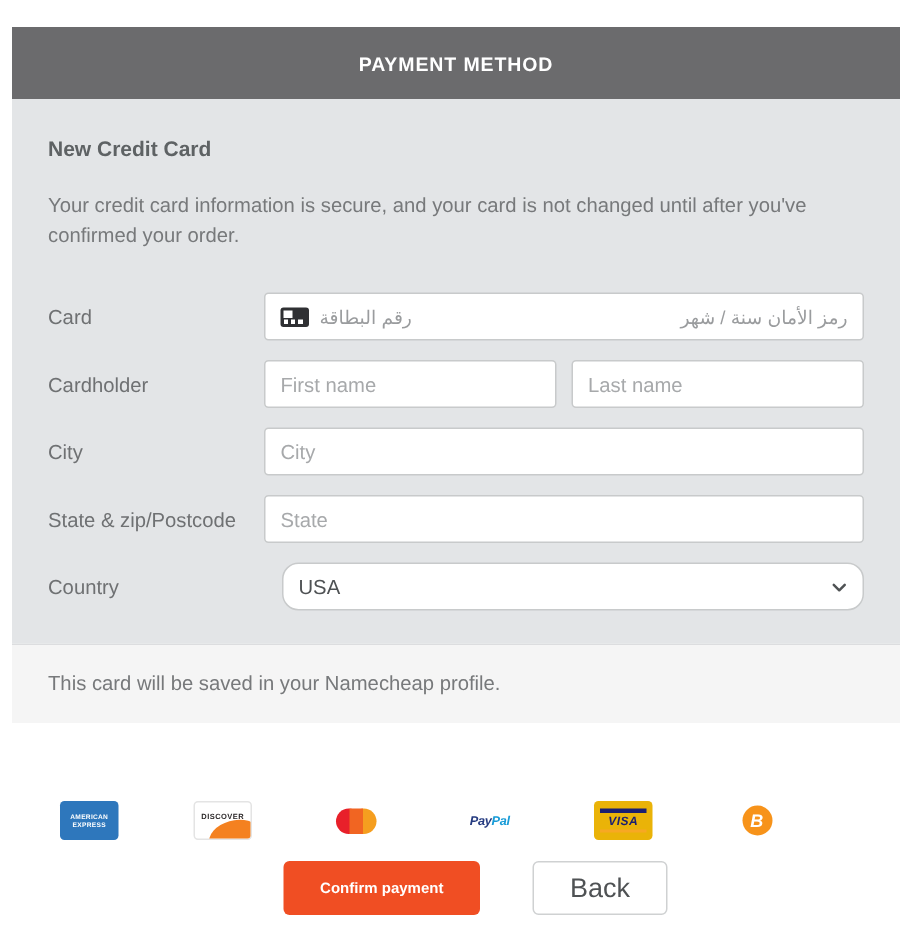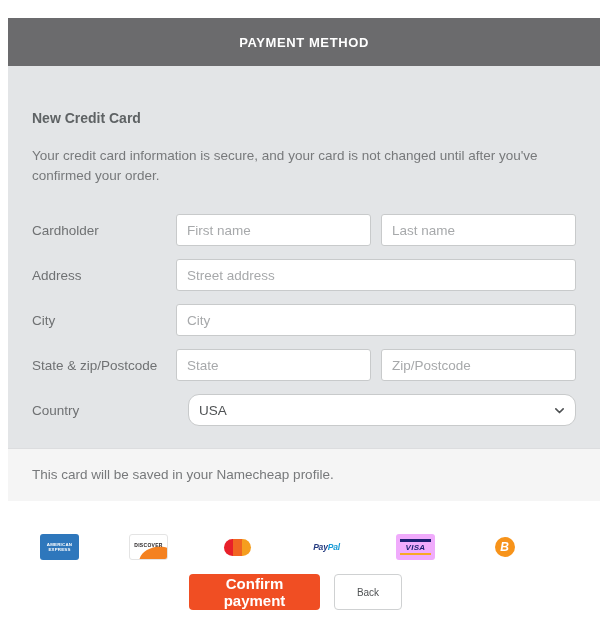--- a/index.html
+++ b/index.html
@@ -33,21 +33,21 @@
   }
   
   .panel-body {
     background: #e3e5e7;
     padding: 24px 24px 22px 24px;
   }
   .section-title {
     font-size: 14px;
     font-weight: bold;
     color: #5e6264;
-    margin: 20px 0 20px 0;
+    margin: 1px 0 20px 0;
   }
   .intro {
     font-size: 13.5px;
     color: #77797b;
     line-height: 20px;
     margin-bottom: 28px;
     max-width: 520px;
   }
   .form-row {
     display: flex;
@@ -213,21 +213,21 @@
   .b-pp { background: #ffffff; display:flex; align-items:center; justify-content:center; }
   .b-pp .ptxt {
     font-size: 8.5px;
     font-weight: bold;
     font-style: italic;
     color: #253b80;
     letter-spacing: -0.2px;
   }
   .b-pp .ptxt em { color: #179bd7; font-style: italic; }
   
-  .b-visa { background: #f0abfc; }
+  .b-visa { background: #eab308; }
   .b-visa .bar-t {
     position: absolute; left: 4px; right: 4px; top: 5px;
     height: 2.5px; background: #1a1f71;
   }
   .b-visa .bar-b {
     position: absolute; left: 4px; right: 4px; bottom: 5px;
     height: 2.5px; background: #f7a823;
   }
   .b-visa .vtxt {
     position: absolute; left: 0; right: 0; top: 9px;
@@ -257,91 +257,91 @@
     display: flex;
     gap: 14px;
   }
   .btn-confirm {
     width: 131px;
     height: 36px;
     background: #f04e23;
     border: none;
     border-radius: 4px;
     color: #ffffff;
-    font-size: 15px;
+    font-size: 10px;
     font-weight: bold;
     font-family: "Liberation Sans", sans-serif;
     cursor: pointer;
   }
   .btn-back {
-    width: 68px;
+    width: 90px;
     height: 36px;
     background: #ffffff;
     border: 1px solid #cfd1d2;
     border-radius: 4px;
     color: #4f5254;
-    font-size: 10px;
+    font-size: 18px;
     font-family: "Liberation Sans", sans-serif;
     cursor: pointer;
+    margin-left: 21px;
   }
 </style>
 </head>
 <body>
 
 <div class="panel">
 
   <div class="panel-header">
     <span>PAYMENT METHOD</span>
   </div>
 
   <div class="panel-body">
 
     <div class="section-title">New Credit Card</div>
 
     <div class="intro">Your credit card information is secure, and your card is not changed until after you've confirmed your order.</div>
 
+    <div class="form-row">
+      <div class="row-label">Card</div>
+      <div class="fields">
+        <div class="field wide card-field">
+          <span class="card-icon"></span>
+          <span class="card-num-ph">رقم البطاقة</span>
+          <span class="card-exp-ph">رمز الأمان  سنة / شهر</span>
+        </div>
+      </div>
+    </div>
 
     <div class="form-row">
       <div class="row-label">Cardholder</div>
       <div class="fields">
         <div class="field">
           <span>First name</span>
         </div>
         <div class="field">
           <span>Last name</span>
         </div>
       </div>
     </div>
 
-    <div class="form-row">
-      <div class="row-label">Address</div>
-      <div class="fields">
-        <div class="field wide">
-          <span>Street address</span>
-        </div>
-      </div>
-    </div>
 
     <div class="form-row">
       <div class="row-label">City</div>
       <div class="fields">
         <div class="field wide">
           <span>City</span>
         </div>
       </div>
     </div>
 
     <div class="form-row">
       <div class="row-label">State &amp; zip/Postcode</div>
       <div class="fields">
         <div class="field">
           <span>State</span>
-        </div>
-        <div class="field">
-          <span>Zip/Postcode</span>
         </div>
       </div>
     </div>
 
     <div class="form-row" style="margin-bottom:0;gap:12px;">
       <div class="row-label">Country</div>
       <div class="fields">
         <div class="field wide select-field">
           <span>USA</span>
           <svg class="chevron" viewBox="0 0 12 12">

